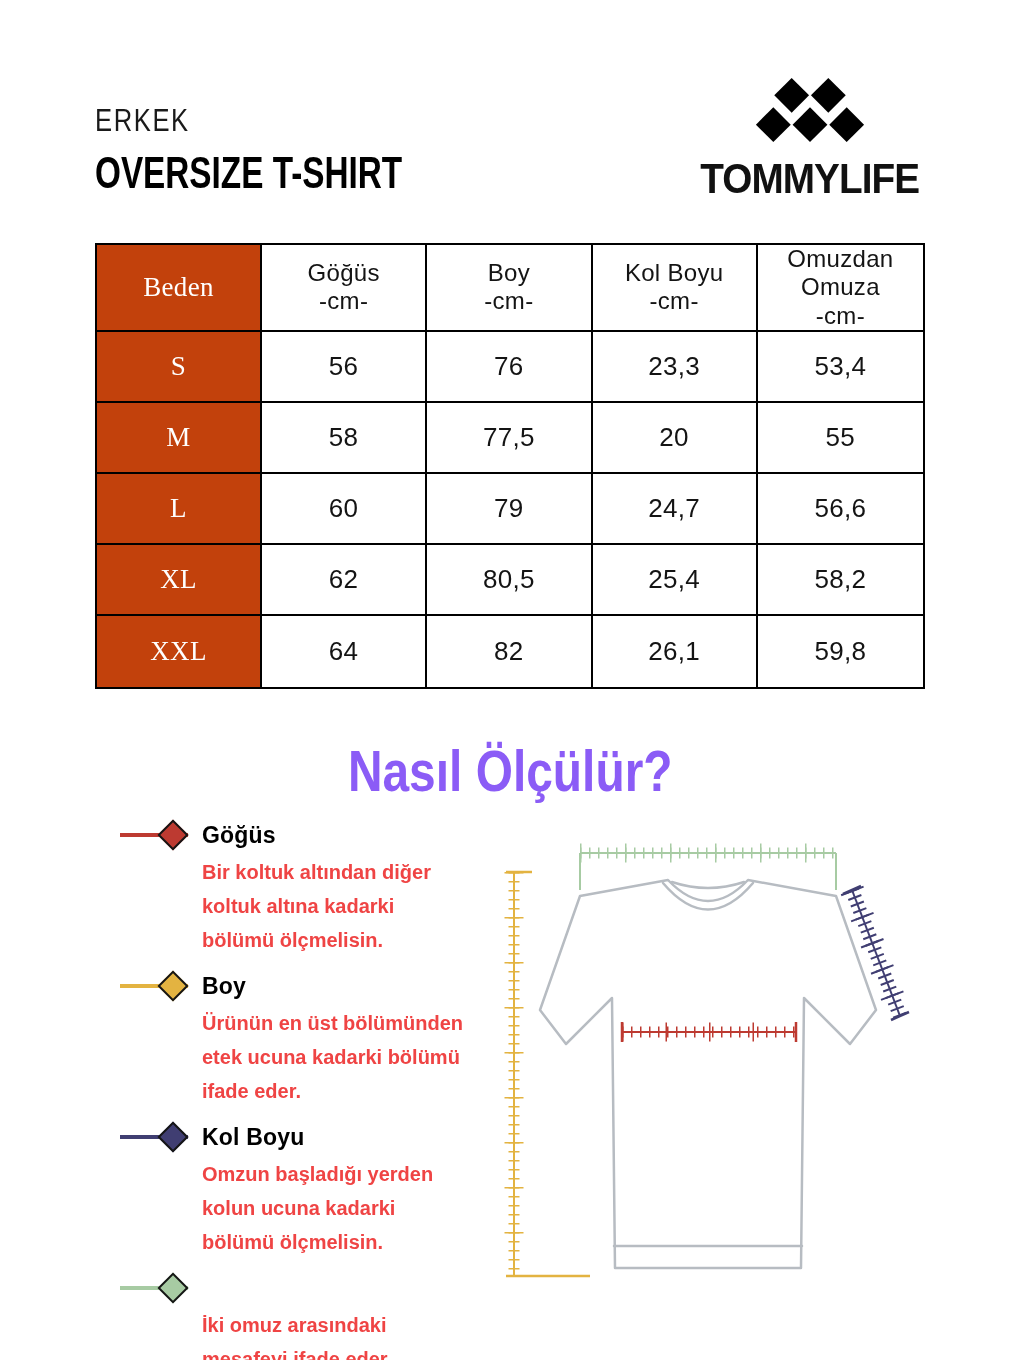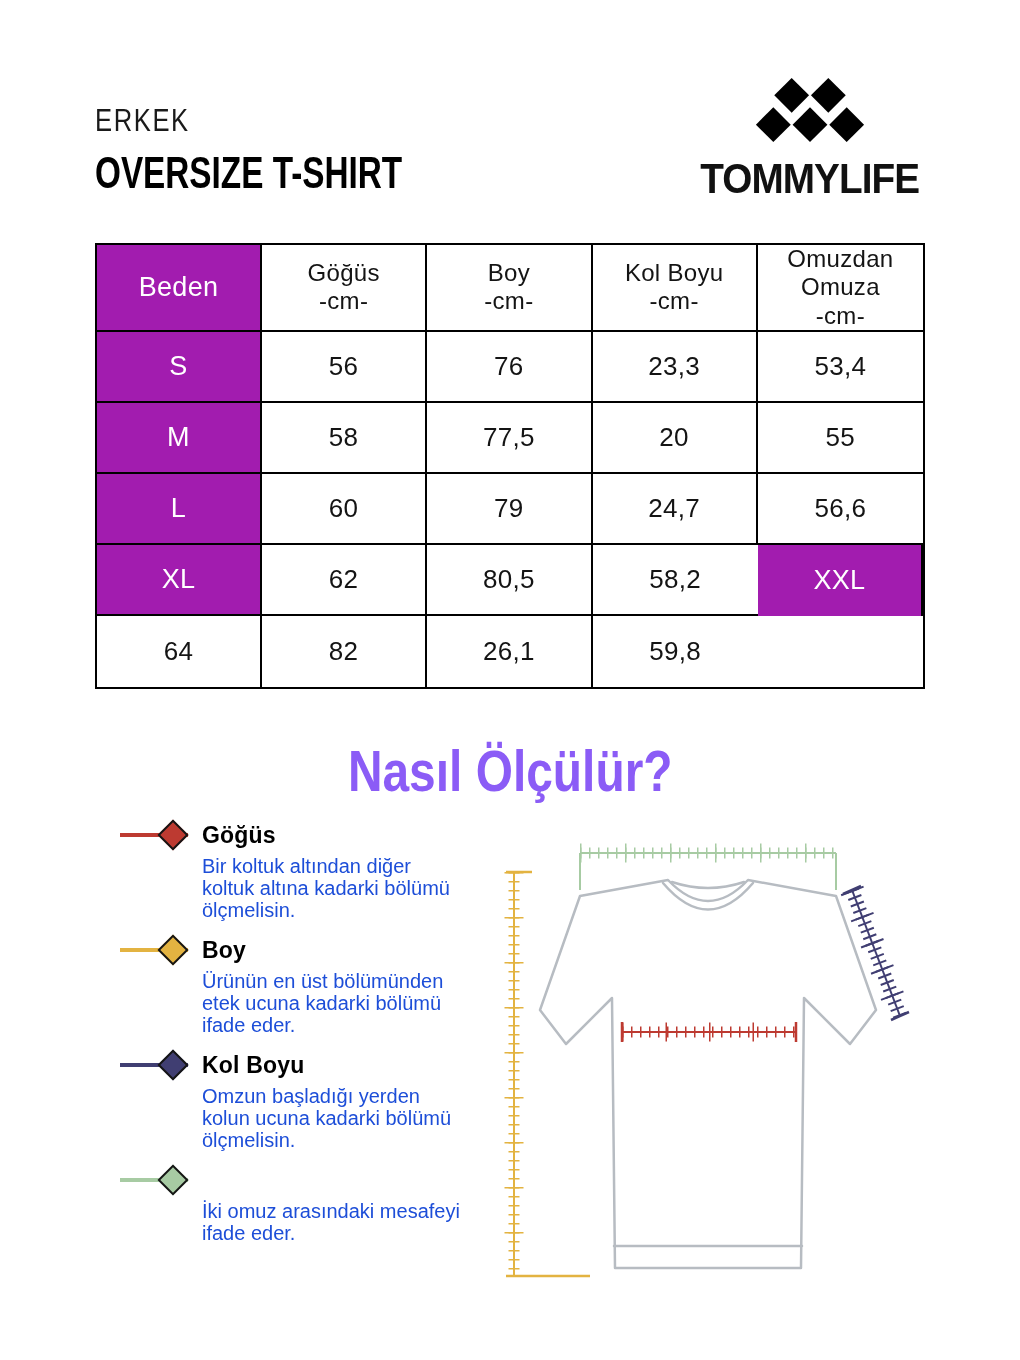--- a/index.html
+++ b/index.html
@@ -36,41 +36,41 @@
   }
   .st-cell {
     min-height:71px; display:flex; align-items:center; justify-content:center;
     text-align:center; border-right:2px solid #000; border-bottom:2px solid #000;
     font-size:26px; letter-spacing:0.3px; color:#141414;
     white-space:pre-line; line-height:1.18;
   }
   .st-cell.head { min-height:86px; font-size:24px; }
   .st-cell.head.dark { font-size:27px; }
   .st-cell.size-label { font-size:27px; }
-  .st-cell.dark { background:#a21caf; color:#fff; border-right-color:#000; border-bottom-color:#000; }
+  .st-cell.dark { background:#c2410c; color:#fff; border-right-color:#000; border-bottom-color:#000;font-family:Liberation Serif, serif; }
   .st-cell.col-last { border-right:none; }
   .st-cell.row-last { border-bottom:none; }
 
   
   .measure-title {
     position:absolute; top:730px; left:0; width:100%;
     text-align:center; font-size:57px; font-weight:700; color:#8b5cf6;
   }
   .measure-title span { display:inline-block; transform:scaleX(0.84); }
 
   .legend { position:absolute; left:120px; top:812px; width:370px; }
   .legend-item { display:grid; grid-template-columns:82px 1fr; margin-bottom:14px; }
   .marker { position:relative; width:72px; height:30px; grid-column:1; grid-row:1; align-self:center; }
   .marker .mline { position:absolute; left:0; top:13px; width:68px; height:4px; }
   .marker .mdiamond {
     position:absolute; left:42px; top:4px; width:22px; height:22px;
     transform:rotate(45deg); border:2px solid #151515;
   }
   .legend-name { grid-column:2; grid-row:1; align-self:center; font-size:23px; font-weight:700; letter-spacing:0.2px; color:#000; }
-  .legend-desc { grid-column:2; grid-row:2; margin-top:5px; font-size:20px; line-height:22px; color:#1d4ed8; max-width:262px; }
+  .legend-desc { grid-column:2; grid-row:2; margin-top:5px; font-size:20px; line-height:34px; color:#ef4444; max-width:262px;font-weight:bold; }
 
   
   .diagram { position:absolute; left:500px; top:812px; width:420px; height:480px; }
 </style>
 </head>
 <body>
 
 <div class="page">
 
   <div class="title-block">
@@ -117,20 +117,21 @@
 
     <div class="st-cell dark size-label">L</div>
     <div class="st-cell">60</div>
     <div class="st-cell">79</div>
     <div class="st-cell">24,7</div>
     <div class="st-cell col-last">56,6</div>
 
     <div class="st-cell dark size-label">XL</div>
     <div class="st-cell">62</div>
     <div class="st-cell">80,5</div>
+    <div class="st-cell">25,4</div>
     <div class="st-cell col-last">58,2</div>
 
     <div class="st-cell dark size-label row-last">XXL</div>
     <div class="st-cell row-last">64</div>
     <div class="st-cell row-last">82</div>
     <div class="st-cell row-last">26,1</div>
     <div class="st-cell row-last col-last">59,8</div>
   </div>
 
   <div class="measure-title">

